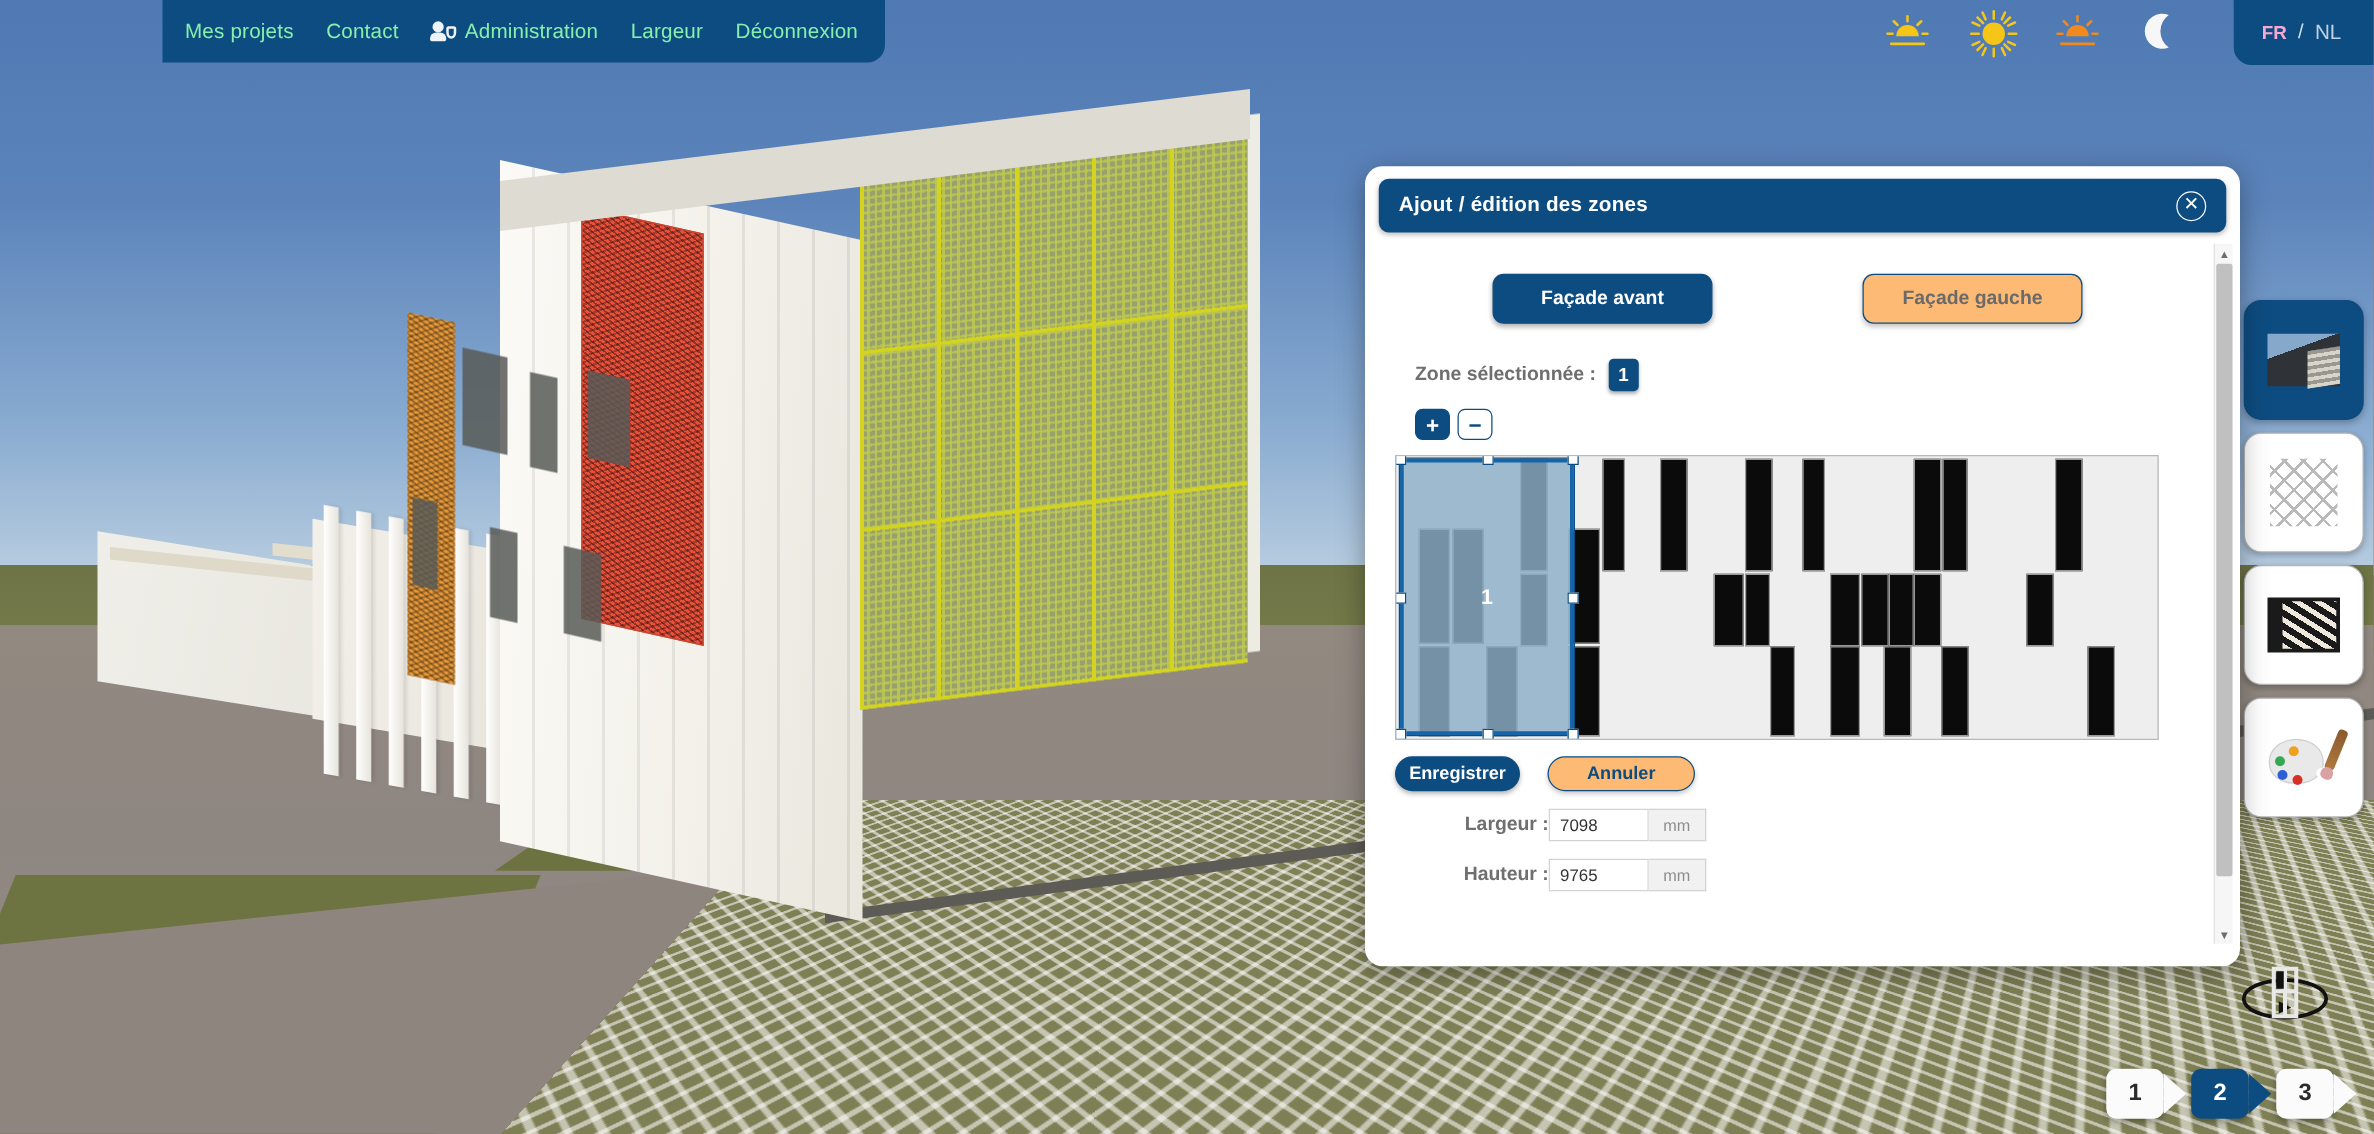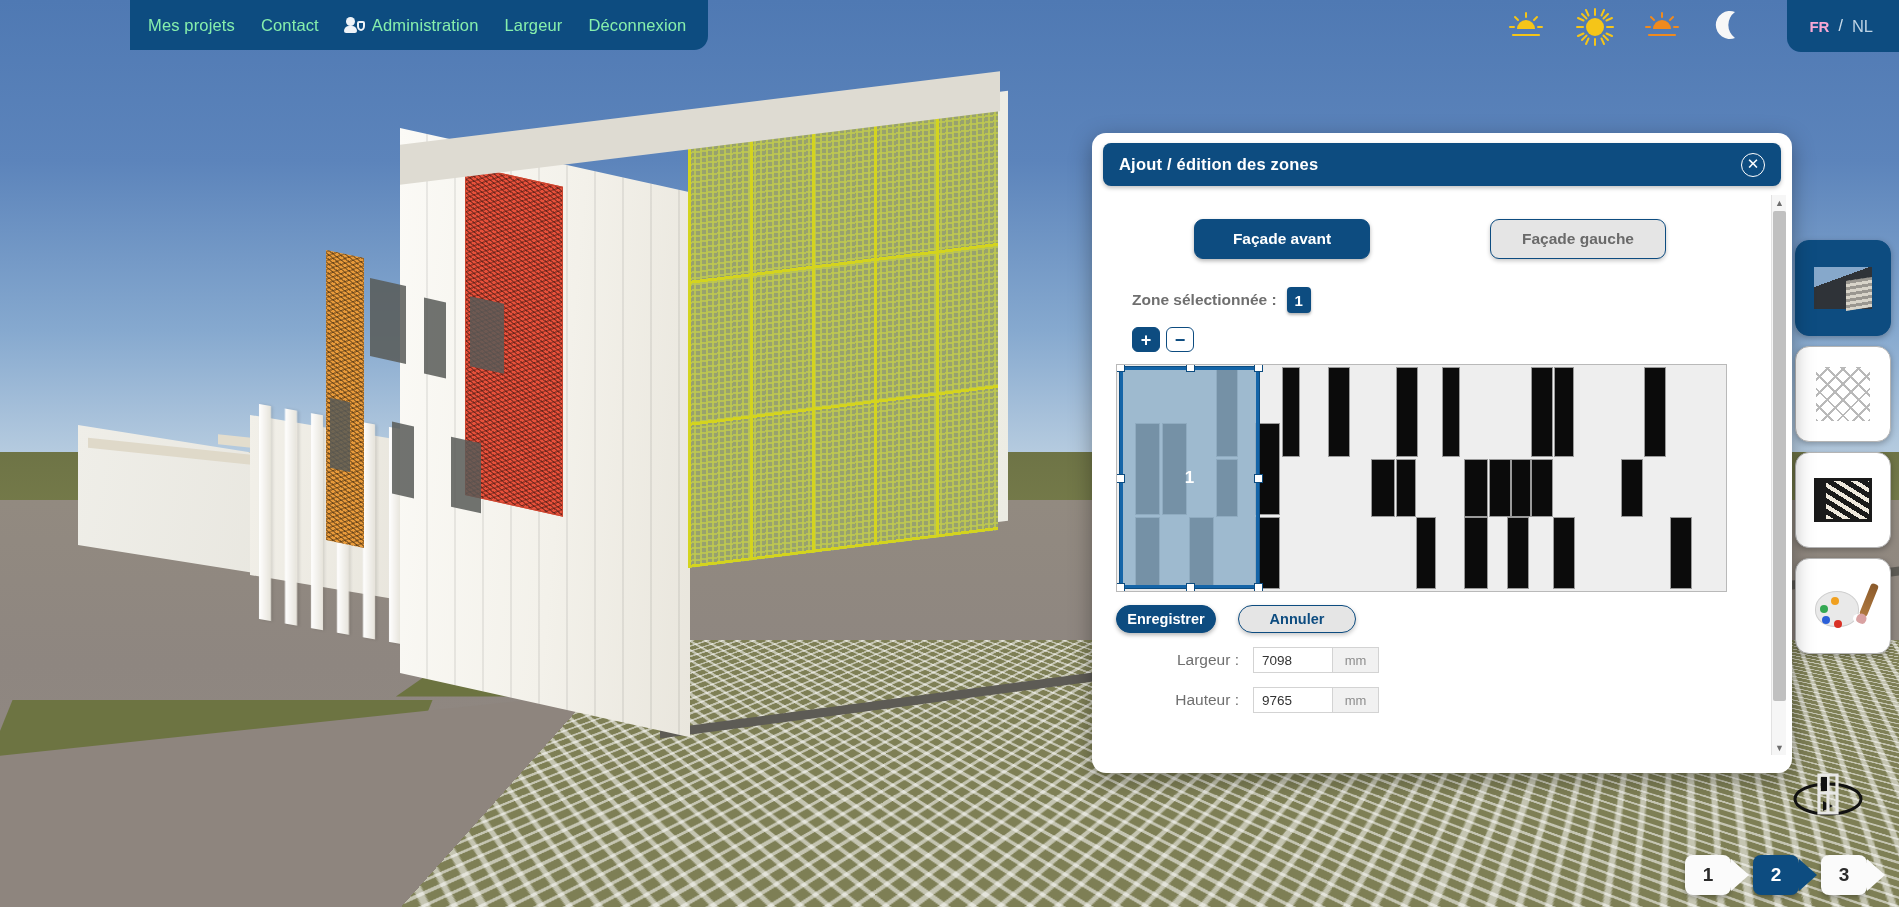--- a/index.html
+++ b/index.html
@@ -216,21 +216,21 @@
   .btn {
     font-family: "Liberation Sans", sans-serif; cursor: pointer;
     border-radius: 9px; font-size: 15.5px; font-weight: bold;
     display: flex; align-items: center; justify-content: center;
   }
   .btn-primary {
     background: #0d4c80; color: #fff; border: 1.5px solid #0d4c80;
     box-shadow: 0 2px 4px rgba(0,0,0,.3);
   }
   .btn-outline {
-    background: #e5e5e5; color: #6a6a6a; border: 1.5px solid #0d4c80;
+    background: #fdba74; color: #6a6a6a; border: 1.5px solid #0d4c80;
     box-shadow: 0 2px 4px rgba(0,0,0,.22);
   }
   .facade-tab { width: 176px; height: 40px; }
 
   .zone-row {
     display: flex; align-items: center; gap: 10px;
     margin: 28px 0 0 40px;
   }
   .zone-label { color: #6f6f6f; font-size: 15.5px; font-weight: bold; }
   .zone-badge {
@@ -272,22 +272,22 @@
     border: 1px solid #0d4c80; cursor: pointer;
   }
 
   .action-row { display: flex; gap: 22px; margin: 13px 0 0 24px; }
   .btn-save   { width: 100px; height: 28px; border-radius: 14px; font-size: 14.5px; }
   .btn-cancel { width: 118px; height: 28px; border-radius: 14px; font-size: 14.5px; }
 
   .dims-title { color: #6f6f6f; font-size: 15.5px; font-weight: bold; margin: 28px 0 0 42px; }
   .dim-row { display: flex; align-items: center; margin: 14px 0 0 42px; }
   .dim-label {
-    color: #6f6f6f; font-size: 15.5px; font-weight: normal;
-    width: 105px; text-align: right; margin-right: 14px;
+    color: #6f6f6f; font-size: 15.5px; font-weight: bold;
+    width: 105px; text-align: right; 
   }
   .dim-input {
     width: 80px; height: 26px; border: 1px solid #d3d3d3; background: #fff;
     font-size: 13.5px; color: #333; padding: 0 8px;
     font-family: "Liberation Sans", sans-serif;
   }
   .dim-unit {
     width: 46px; height: 26px; border: 1px solid #d3d3d3; border-left: none;
     background: #f1f1f1; color: #8d8d8d; font-size: 13px;
     display: flex; align-items: center; justify-content: center;

